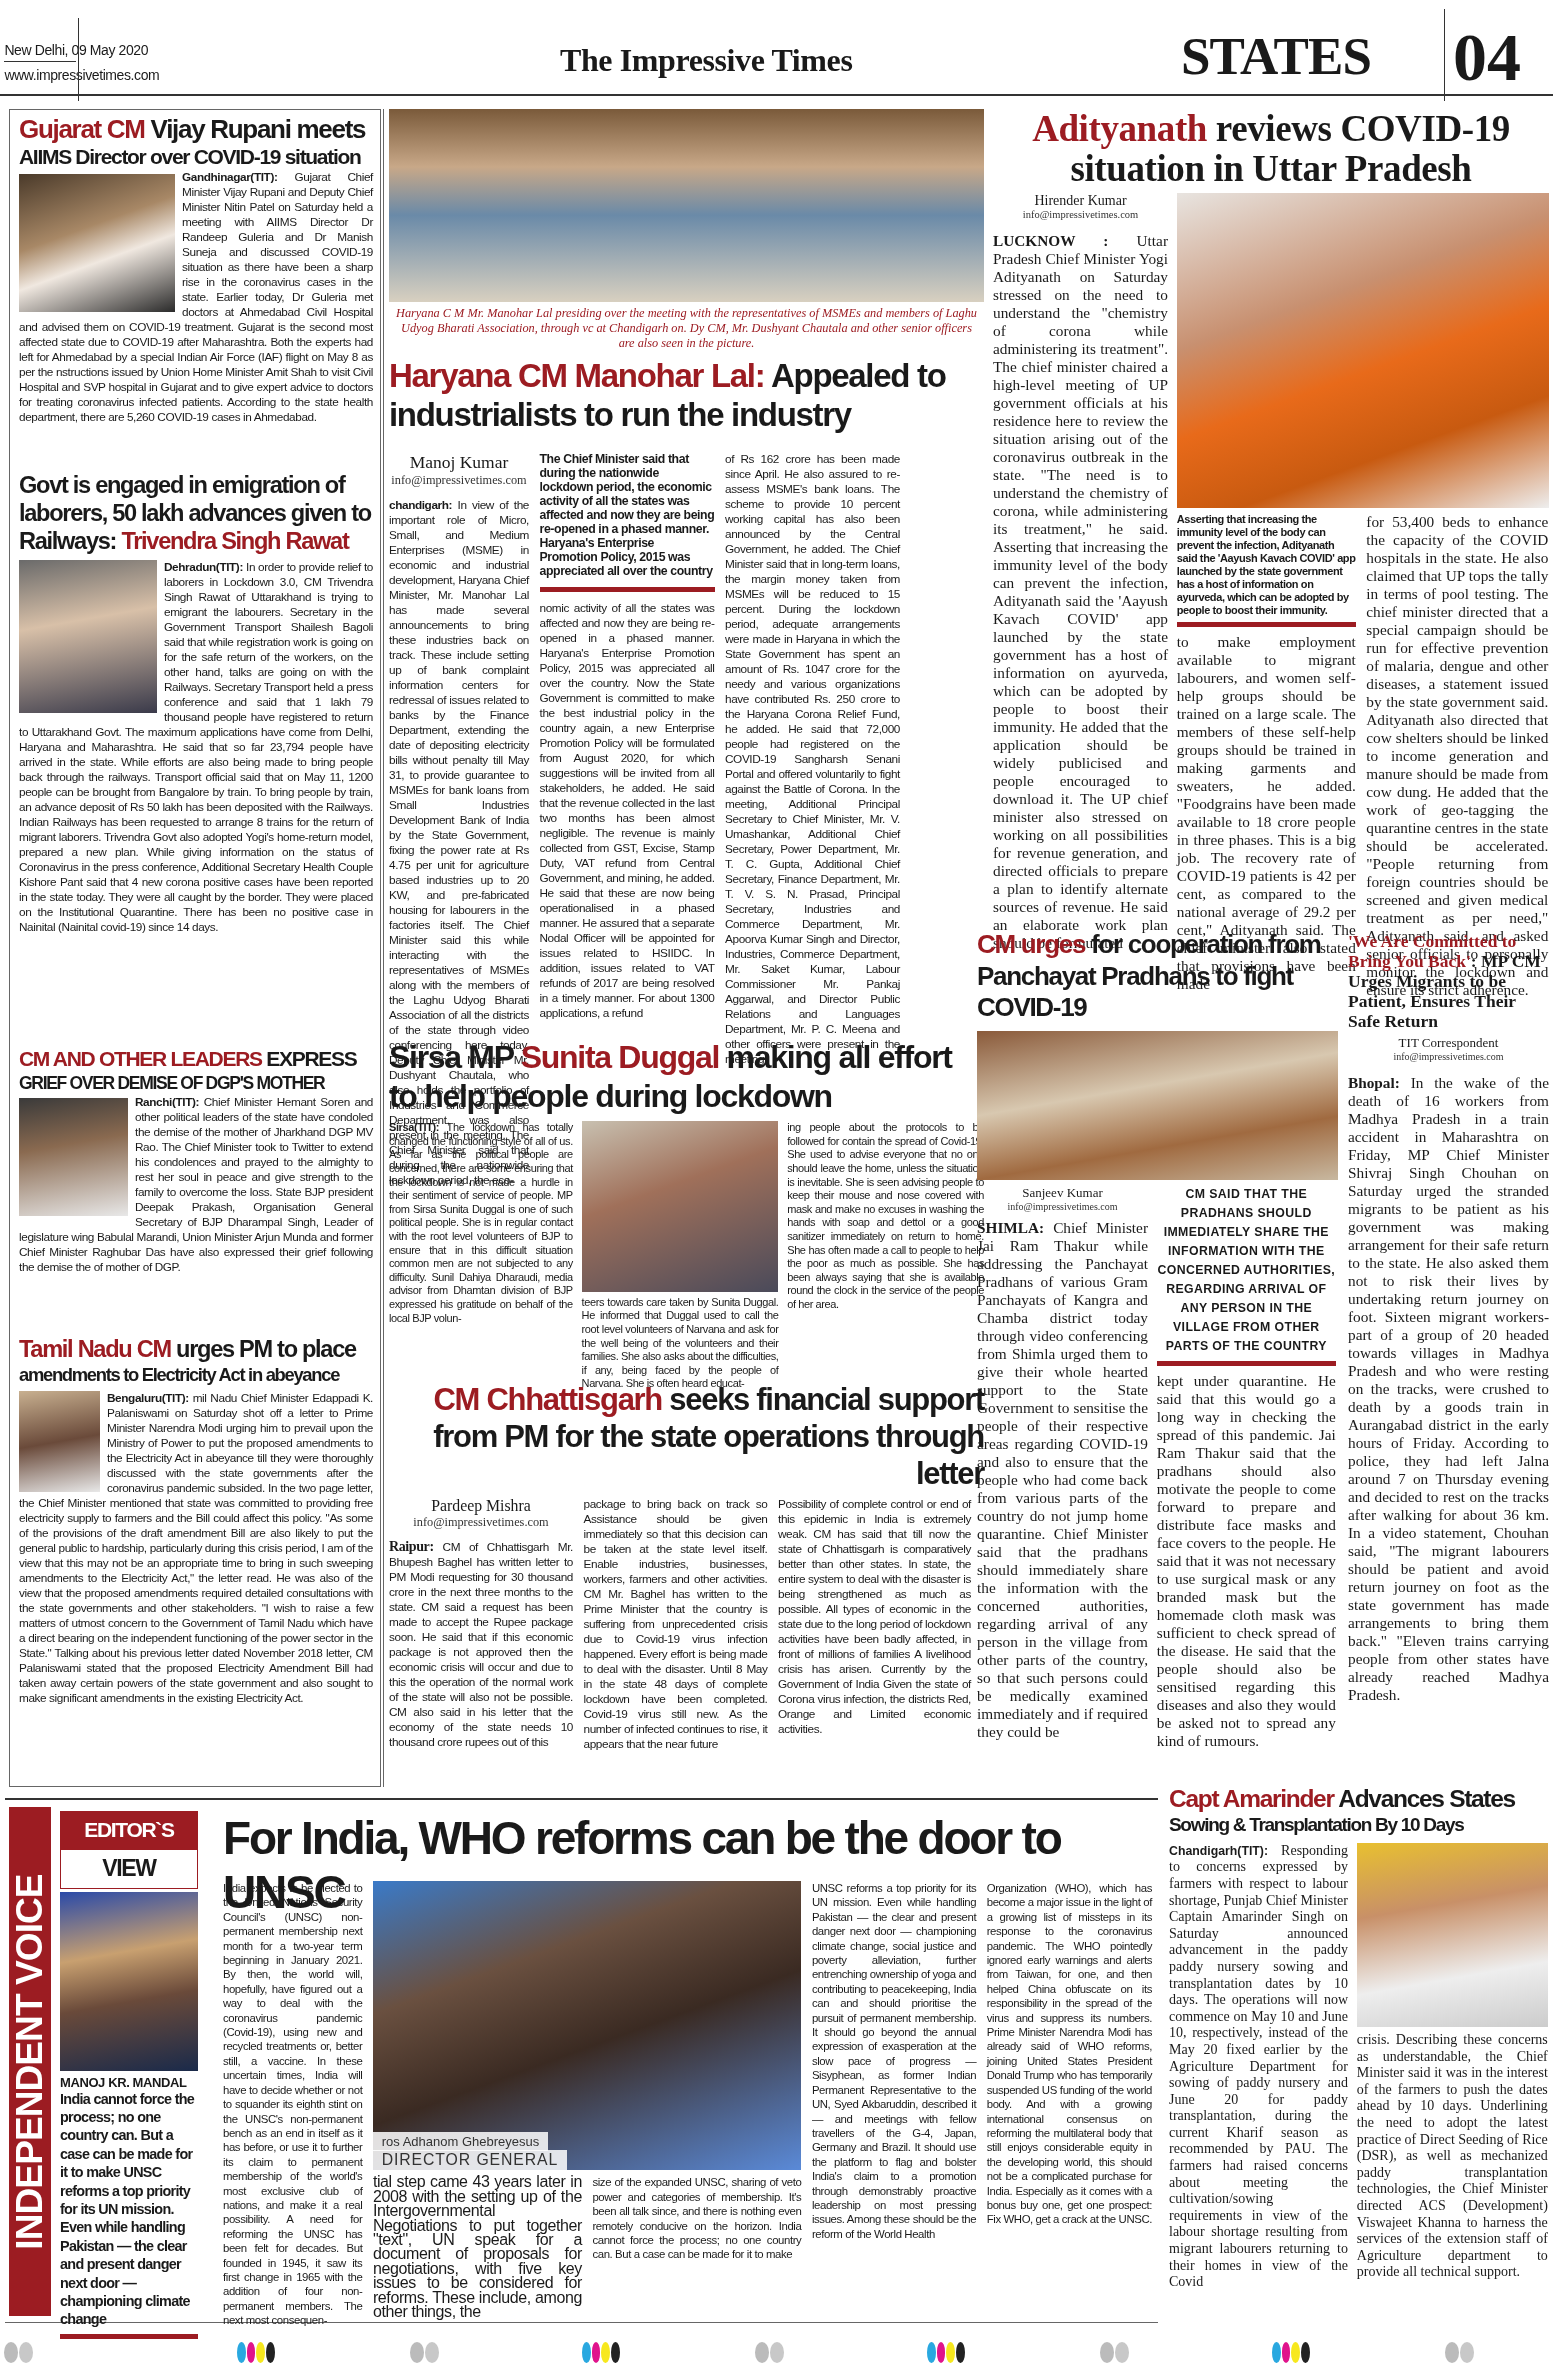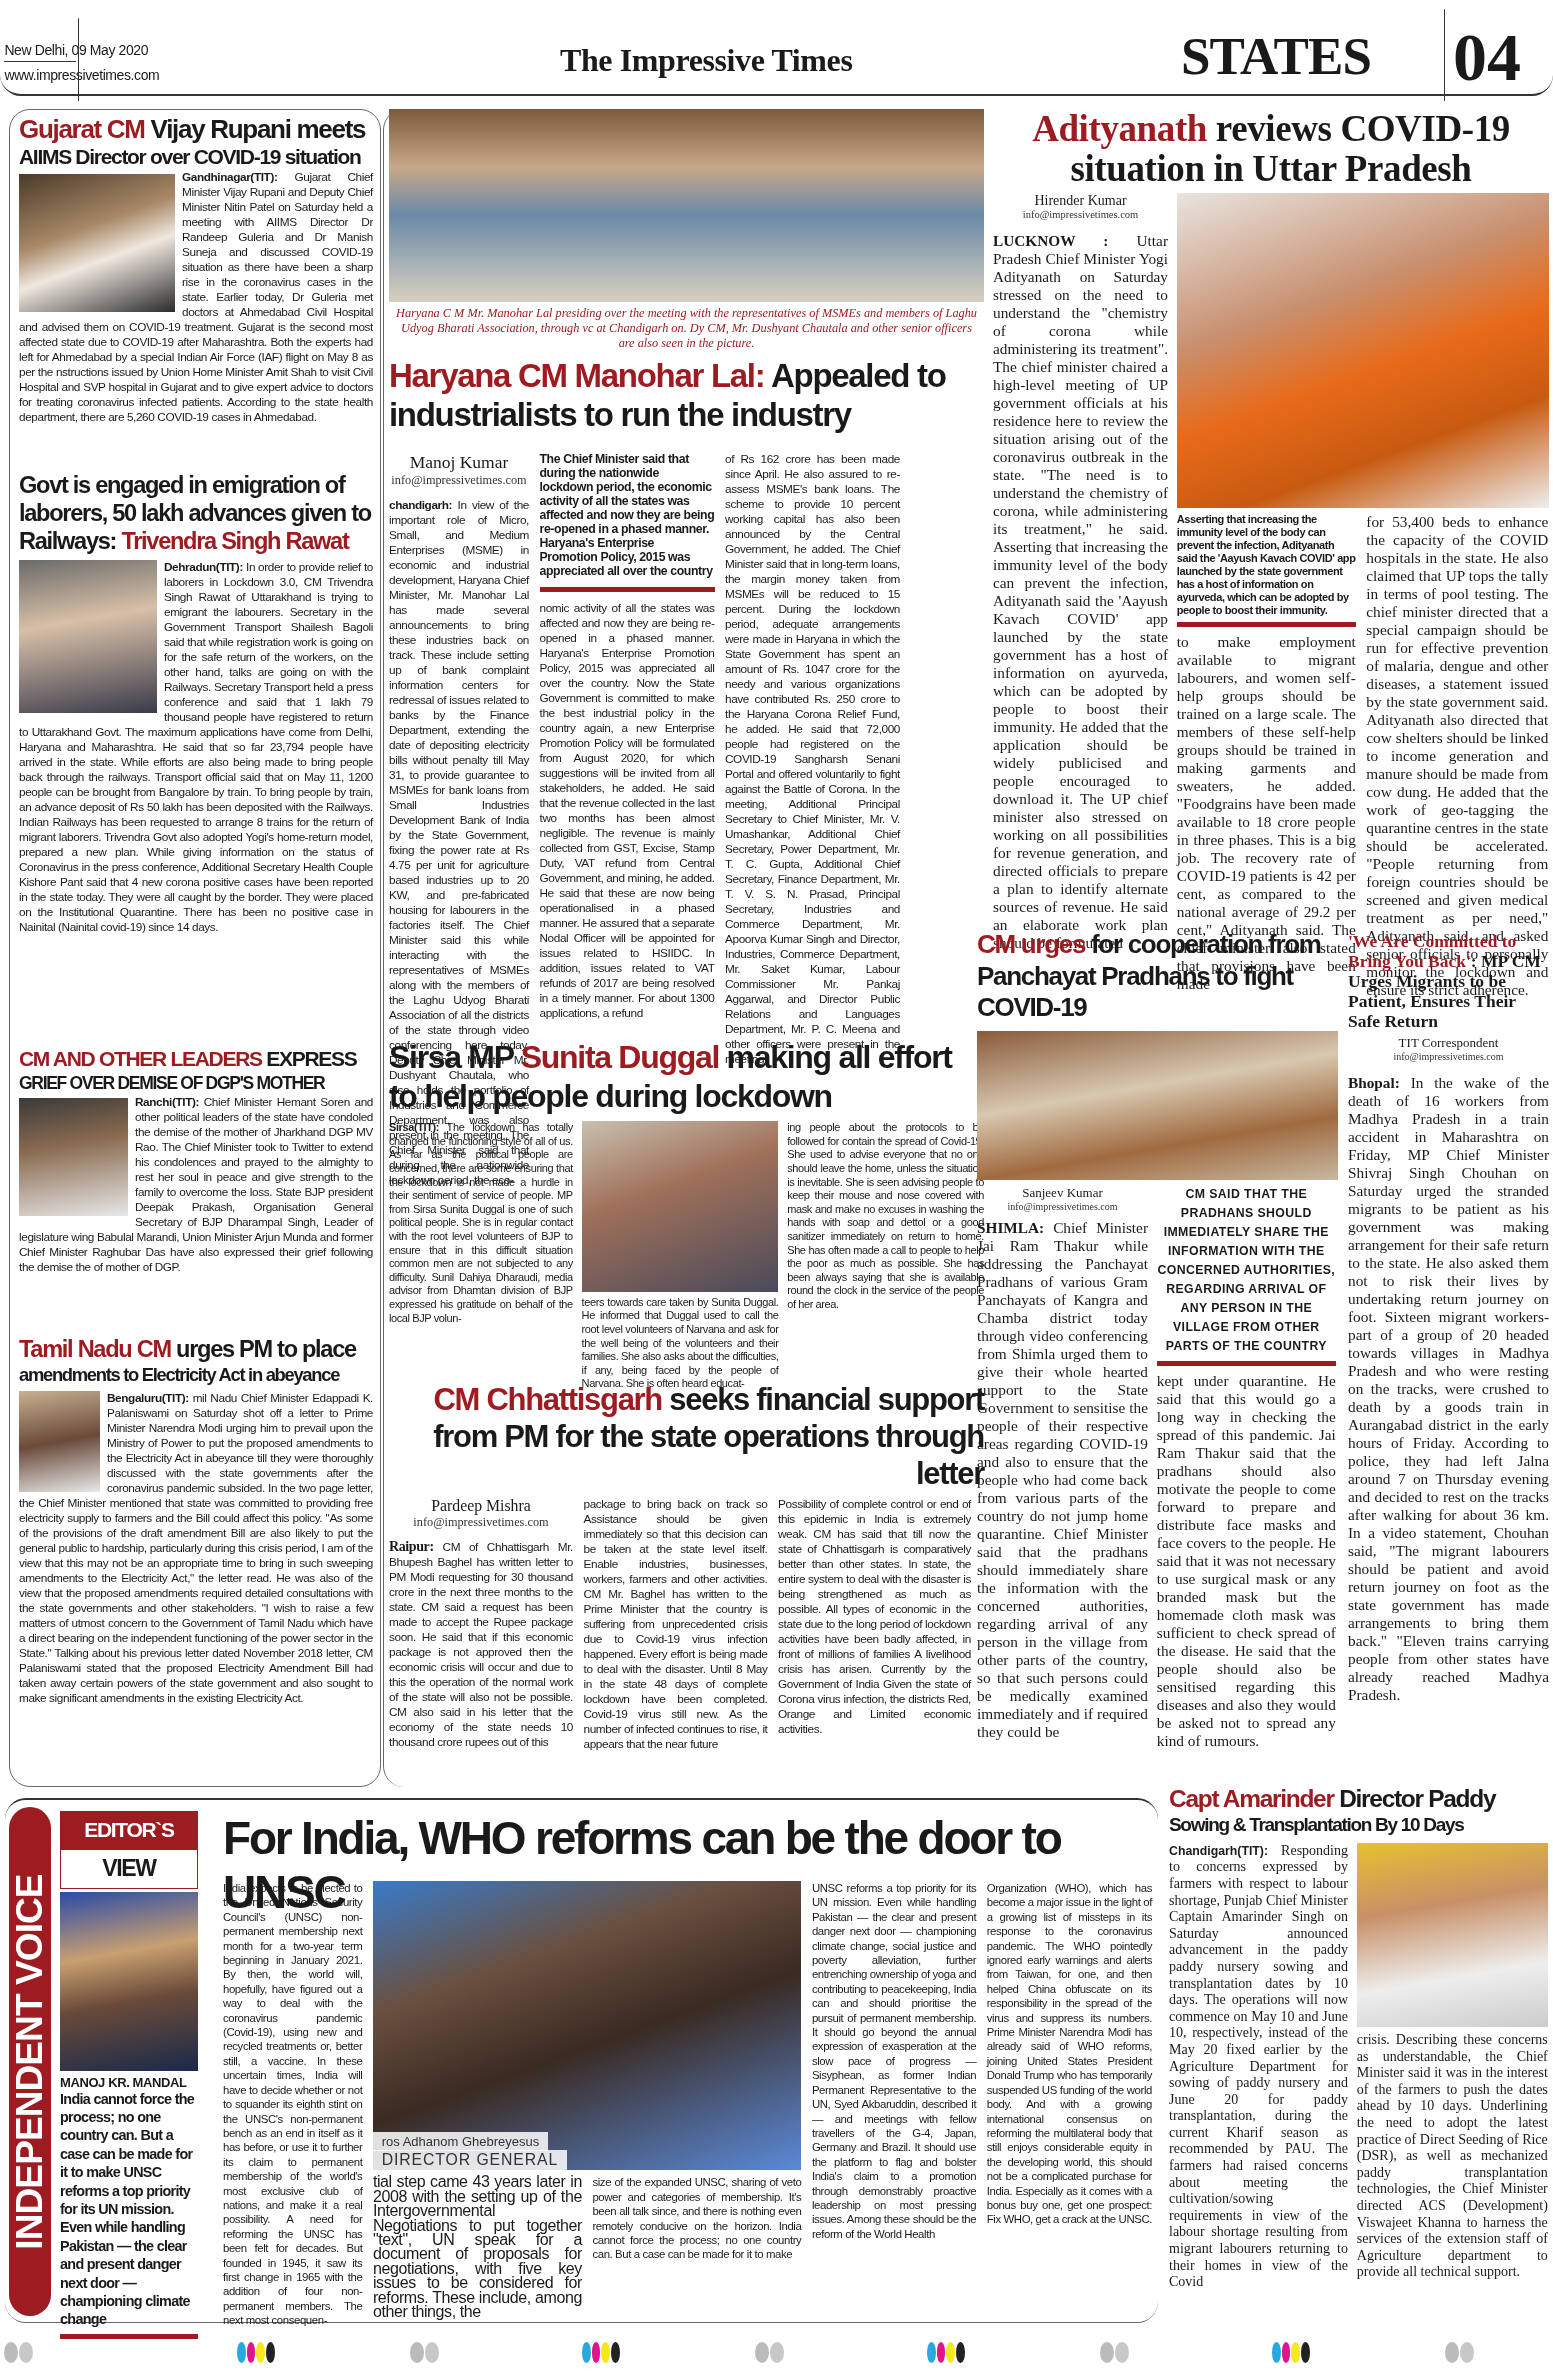--- a/index.html
+++ b/index.html
@@ -1,17 +1,17 @@
 <!DOCTYPE html>
 <html style="font-size:14px"><head>
 <meta charset="utf-8">
 <style>
   * { box-sizing: border-box; margin: 0; padding: 0; }
   body { width: 1553px; height: 2377px; background: #fff; font-family: "Liberation Serif", serif; color: #1a1a1a; position: relative; overflow: hidden; }
-  .abs { position: absolute; border-radius: 21px; }
+  .abs { position: absolute; }
   .narrow { font-family: "Liberation Sans", sans-serif; letter-spacing: -0.4px; }
   .red { color: #9c1c22; }
   .box { border: 1.3px solid #666; }
   .photo { background: linear-gradient(135deg,#8a7a6a,#c8b8a0 45%,#5a4a3a); }
   .body-small { font-family: "Liberation Sans", sans-serif; font-size: 11.8px; line-height: 15px; text-align: justify; letter-spacing: -0.4px; }
   .body-serif { font-family: "Liberation Serif", serif; font-size: 15.3px; line-height: 18px; text-align: justify; }
   .hl { font-family: "Liberation Sans", sans-serif; font-weight: bold; letter-spacing: -1.3px; }
   .byline { text-align: center; font-family: "Liberation Serif", serif; }
   .byline .n { font-size: 17.5px; }
   .byline .e { font-size: 12.3px; color:#333; }
@@ -215,21 +215,21 @@
       <p class="body-small" style="width:209px;font-size:16px;line-height:14.4px;">tial step came 43 years later in 2008 with the setting up of the Intergovernmental Negotiations to put together "text", UN speak for a document of proposals for negotiations, with five key issues to be considered for reforms. These include, among other things, the</p>
       <p class="body-small" style="width:209px;font-size:11.4px;line-height:14.4px;">size of the expanded UNSC, sharing of veto power and categories of membership. It's been all talk since, and there is nothing even remotely conducive on the horizon. India cannot force the process; no one country can. But a case can be made for it to make</p>
     </div>
   </div>
   <p class="body-small" style="width:165px;font-size:11.4px;line-height:14.4px;">UNSC reforms a top priority for its UN mission. Even while handling Pakistan — the clear and present danger next door — championing climate change, social justice and poverty alleviation, further entrenching ownership of yoga and contributing to peacekeeping, India can and should prioritise the pursuit of permanent membership. It should go beyond the annual expression of exasperation at the slow pace of progress — Sisyphean, as former Indian Permanent Representative to the UN, Syed Akbaruddin, described it — and meetings with fellow travellers of the G-4, Japan, Germany and Brazil. It should use the platform to flag and bolster India's claim to a promotion through demonstrably proactive leadership on most pressing issues. Among these should be the reform of the World Health</p>
   <p class="body-small" style="width:166px;font-size:11.4px;line-height:14.4px;">Organization (WHO), which has become a major issue in the light of a growing list of missteps in its response to the coronavirus pandemic. The WHO pointedly ignored early warnings and alerts from Taiwan, for one, and then helped China obfuscate on its responsibility in the spread of the virus and suppress its numbers. Prime Minister Narendra Modi has already said of WHO reforms, joining United States President Donald Trump who has temporarily suspended US funding of the world body. And with a growing international consensus on reforming the multilateral body that still enjoys considerable equity in the developing world, this should not be a complicated purchase for India. Especially as it comes with a bonus buy one, get one prospect: Fix WHO, get a crack at the UNSC.</p>
 </div>
 
 <div class="abs" style="left:1169px;top:1785px;width:382px;">
   <div class="hl" style="font-size:24.5px;line-height:28px;">
-    <span class="red">Capt Amarinder</span><span> Director Paddy</span>
+    <span class="red">Capt Amarinder</span><span> Advances States</span>
   </div>
   <div class="hl" style="font-size:19px;line-height:24.5px;">Sowing &amp; Transplantation By 10 Days</div>
   <div style="display:flex;gap:8.8px;margin-top:5.3px;">
     <p class="body-serif" style="width:179px;font-size:14px;line-height:16.6px;"><b style="font-family:'Liberation Sans',sans-serif;font-size:12.3px;">Chandigarh(TIT):</b> <span>Responding to concerns expressed by farmers with respect to labour shortage, Punjab Chief Minister Captain Amarinder Singh on Saturday announced advancement in the paddy paddy nursery sowing and transplantation dates by 10 days. The operations will now commence on May 10 and June 10, respectively, instead of the May 20 fixed earlier by the Agriculture Department for sowing of paddy nursery and June 20 for paddy transplantation, during the current Kharif season as recommended by PAU. The farmers had raised concerns about meeting the cultivation/sowing requirements in view of the labour shortage resulting from migrant labourers returning to their homes in view of the Covid</span></p>
     <div style="width:191px;">
       <div style="height:184px;background:linear-gradient(170deg,#e8c030 0%,#c89068 35%,#eee 70%,#ccc 100%);"></div>
       <p class="body-serif" style="margin-top:5.3px;font-size:14px;line-height:16.6px;">crisis. Describing these concerns as understandable, the Chief Minister said it was in the interest of the farmers to push the dates ahead by 10 days. Underlining the need to adopt the latest practice of Direct Seeding of Rice (DSR), as well as mechanized paddy transplantation technologies, the Chief Minister directed ACS (Development) Viswajeet Khanna to harness the services of the extension staff of Agriculture department to provide all technical support.</p>
     </div>
   </div>
 </div>

